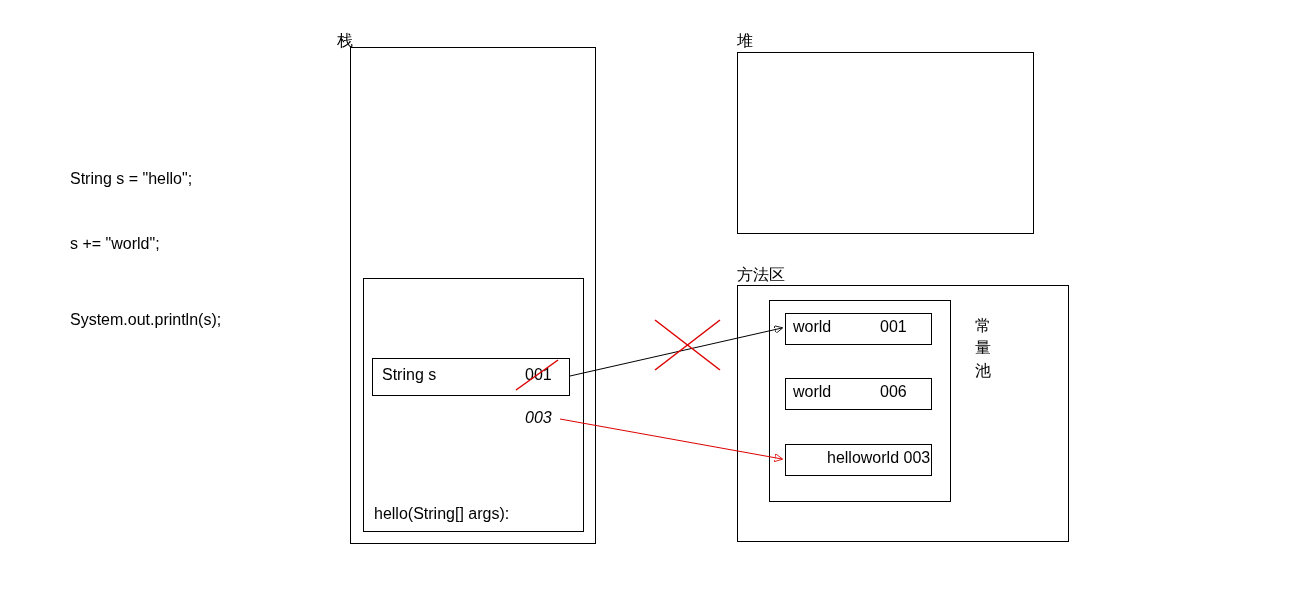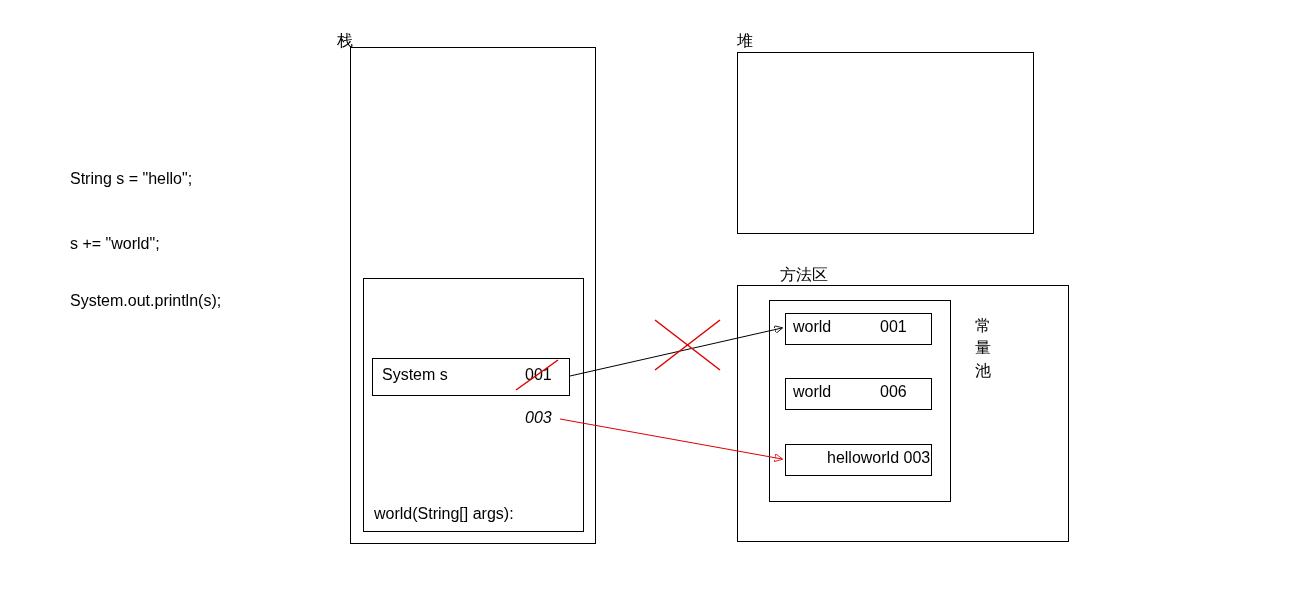--- a/index.html
+++ b/index.html
@@ -28,37 +28,37 @@
     width: 1297px;
     height: 600px;
     pointer-events: none;
   }
 </style>
 </head>
 <body>
 
 <div class="abs label" style="left:70px; top:170px;">String s = "hello";</div>
 <div class="abs label" style="left:70px; top:235px;">s += "world";</div>
-<div class="abs label" style="left:70px; top:292px;">System.out.println(s);</div>
+<div class="abs label" style="left:70px; top:311px;">System.out.println(s);</div>
 
 <div class="abs label" style="left:337px; top:31px;">栈</div>
 <div class="abs box" style="left:350px; top:47px; width:244px; height:495px;"></div>
 
 <div class="abs box" style="left:363px; top:278px; width:219px; height:252px;"></div>
-<div class="abs label" style="left:374px; top:505px;">world(String[] args):</div>
+<div class="abs label" style="left:374px; top:505px;">hello(String[] args):</div>
 
 <div class="abs box" style="left:372px; top:358px; width:196px; height:36px;"></div>
-<div class="abs label" style="left:382px; top:366px;">System s</div>
+<div class="abs label" style="left:382px; top:366px;">String s</div>
 <div class="abs label" style="left:525px; top:366px;">001</div>
 <div class="abs label" style="left:525px; top:409px;font-style:italic;">003</div>
 
 <div class="abs label" style="left:737px; top:31px;">堆</div>
 <div class="abs box" style="left:737px; top:52px; width:295px; height:180px;"></div>
 
-<div class="abs label" style="left:780px; top:265px;">方法区</div>
+<div class="abs label" style="left:737px; top:265px;">方法区</div>
 <div class="abs box" style="left:737px; top:285px; width:330px; height:255px;"></div>
 
 <div class="abs box" style="left:769px; top:300px; width:180px; height:200px;"></div>
 <div class="abs vertical-text" style="left:975px; top:315px;">
   <span>常</span>
   <span>量</span>
   <span>池</span>
 </div>
 
 <div class="abs box" style="left:785px; top:313px; width:145px; height:30px;"></div>

